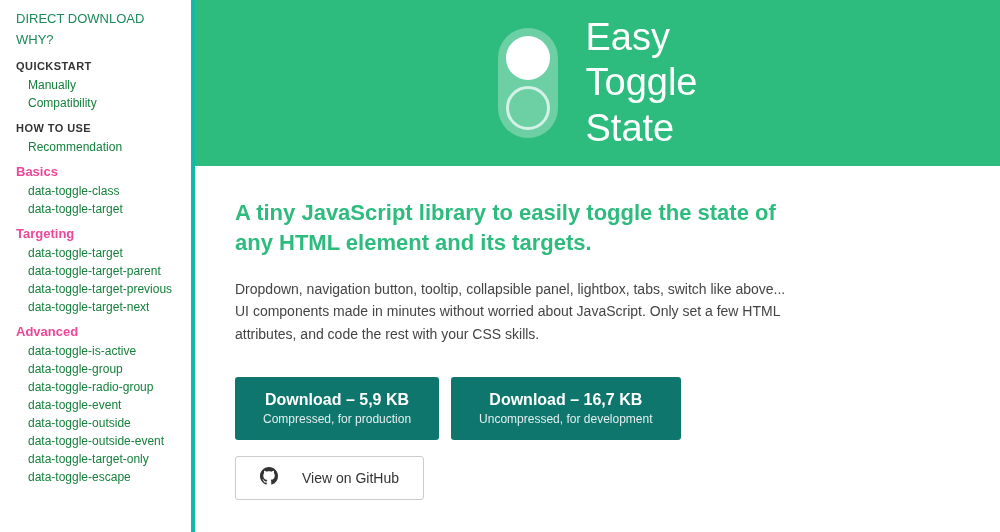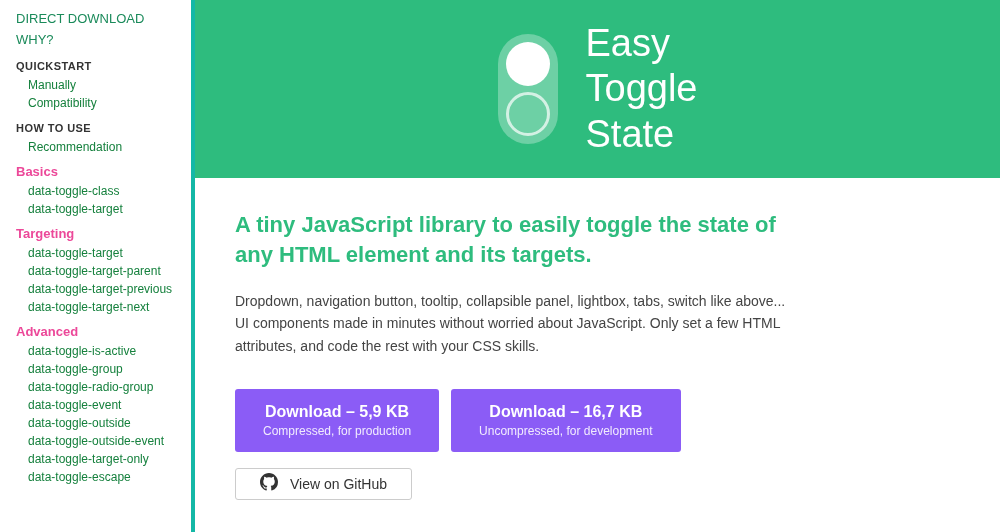--- a/index.html
+++ b/index.html
@@ -120,21 +120,21 @@
     }
 
     
     .download-row {
       display: flex;
       gap: 12px;
       align-items: flex-start;
       margin-bottom: 16px;
     }
     .btn-download {
-      background: #8b5cf6;
+      background: #0f766e;
       color: #fff;
       border: none;
       border-radius: 3px;
       padding: 14px 28px;
       cursor: pointer;
       text-align: center;
       min-width: 200px;
     }
     .btn-download-title {
       font-size: 16px;
@@ -146,26 +146,26 @@
       font-weight: 400;
       display: block;
       margin-top: 3px;
       opacity: 0.88;
     }
     .btn-github {
       border: 1px solid #ccc;
       background: #fff;
       color: #333;
       border-radius: 3px;
-      padding: 4px 24px;
+      padding: 10px 24px;
       cursor: pointer;
       font-size: 14px;
       display: flex;
       align-items: center;
-      gap: 12px;
+      gap: 24px;
       width: fit-content;
     }
     .github-icon {
       font-size: 16px;
     }
   </style>
 </head>
 <body>
 
 <nav id="sidebar">

